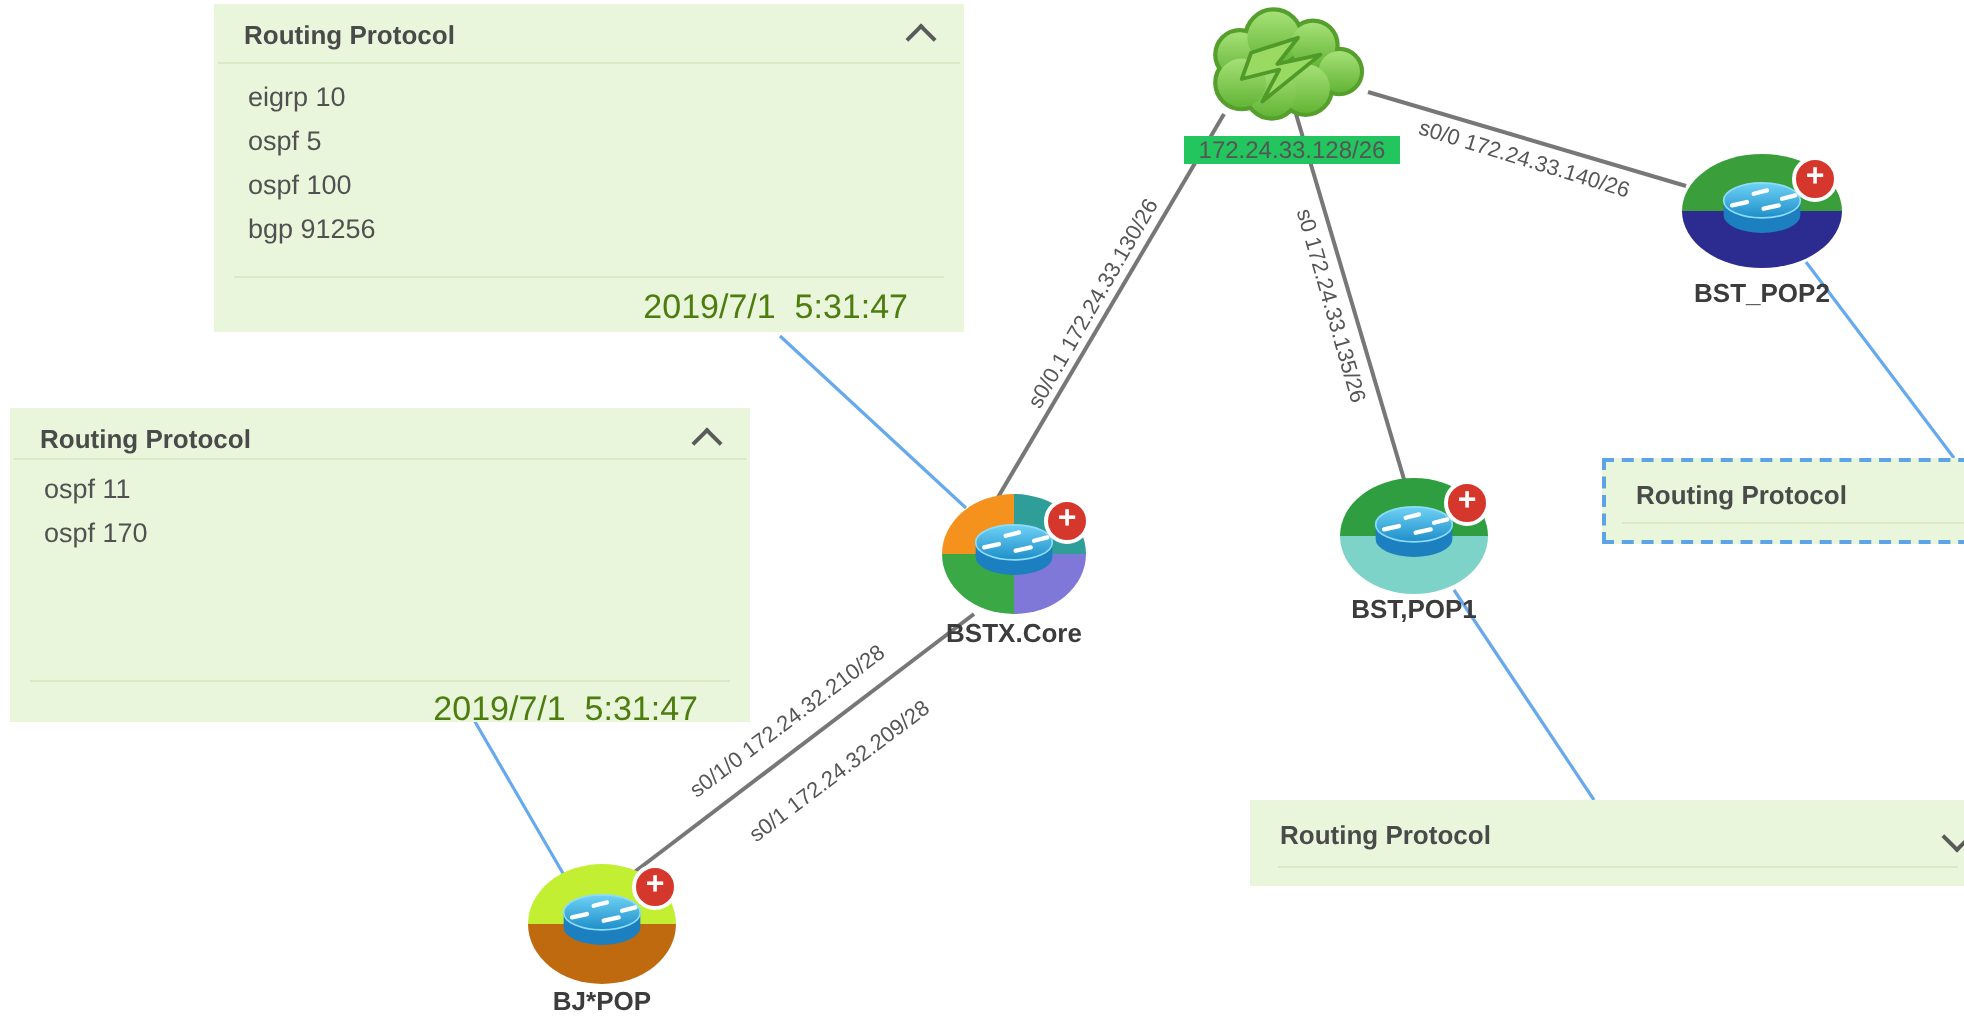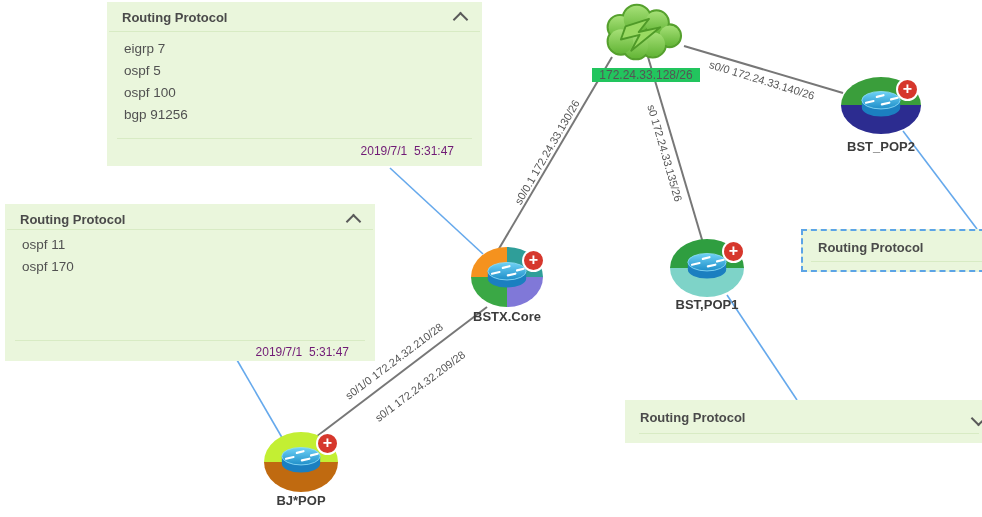--- a/index.html
+++ b/index.html
@@ -24,21 +24,21 @@
         border:2px solid #fff;z-index:3;}
   .plus::before{content:"+";position:absolute;left:50%;top:50%;transform:translate(-50%,-56%);
         color:#fff;font-weight:700;font-size:16px;line-height:16px;}
   .nodelabel{position:absolute;z-index:3;text-align:center;font-weight:700;font-size:13px;
         color:#3c3c3c;white-space:nowrap;}
   
   .panel{position:absolute;background:#eaf6dc;z-index:4;color:#4c4c4c;}
   .panel .hd{position:absolute;left:15px;top:8px;font-weight:700;font-size:13px;color:#4a4a4a;}
   .panel .sep{position:absolute;left:2px;right:2px;height:0;border-top:1px solid #d8ebc4;}
   .panel .item{position:absolute;left:17px;font-size:13.5px;color:#515151;}
-  .panel .ts{position:absolute;font-size:12px;color:#701a75;white-space:pre;}
+  .panel .ts{position:absolute;font-size:17px;color:#4d7c0f;white-space:pre;}
   .chev{position:absolute;width:9px;height:9px;border-left:2px solid #5a5a5a;
         border-top:2px solid #5a5a5a;}
   .chev.up{transform:rotate(45deg);}
   .chev.down{transform:rotate(225deg);}
   .panel.selected{border:2px dashed #5ca4e6;}
 </style>
 </head>
 <body>
 
 <div class="canvas">
@@ -158,21 +158,21 @@
       </g>
     </svg>
     <div class="plus" style="right:-1px;top:0px;"></div>
   </div>
   <div class="nodelabel" style="left:254px;top:493px;width:94px;">BJ*POP</div>
 
   <div class="panel" style="left:107px;top:2px;width:375px;height:164px;">
     <div class="hd">Routing Protocol</div>
     <div class="chev up" style="right:16px;top:12px;"></div>
     <div class="sep" style="top:29px;"></div>
-    <div class="item" style="top:39px;">eigrp 7</div>
+    <div class="item" style="top:39px;">eigrp 10</div>
     <div class="item" style="top:61px;">ospf 5</div>
     <div class="item" style="top:83px;">ospf 100</div>
     <div class="item" style="top:105px;">bgp 91256</div>
     <div class="sep" style="left:10px;right:10px;top:136px;"></div>
     <div class="ts" style="right:28px;top:142px;">2019/7/1  5:31:47</div>
   </div>
 
   <div class="panel" style="left:5px;top:204px;width:370px;height:157px;">
     <div class="hd">Routing Protocol</div>
     <div class="chev up" style="right:16px;top:12px;"></div>

